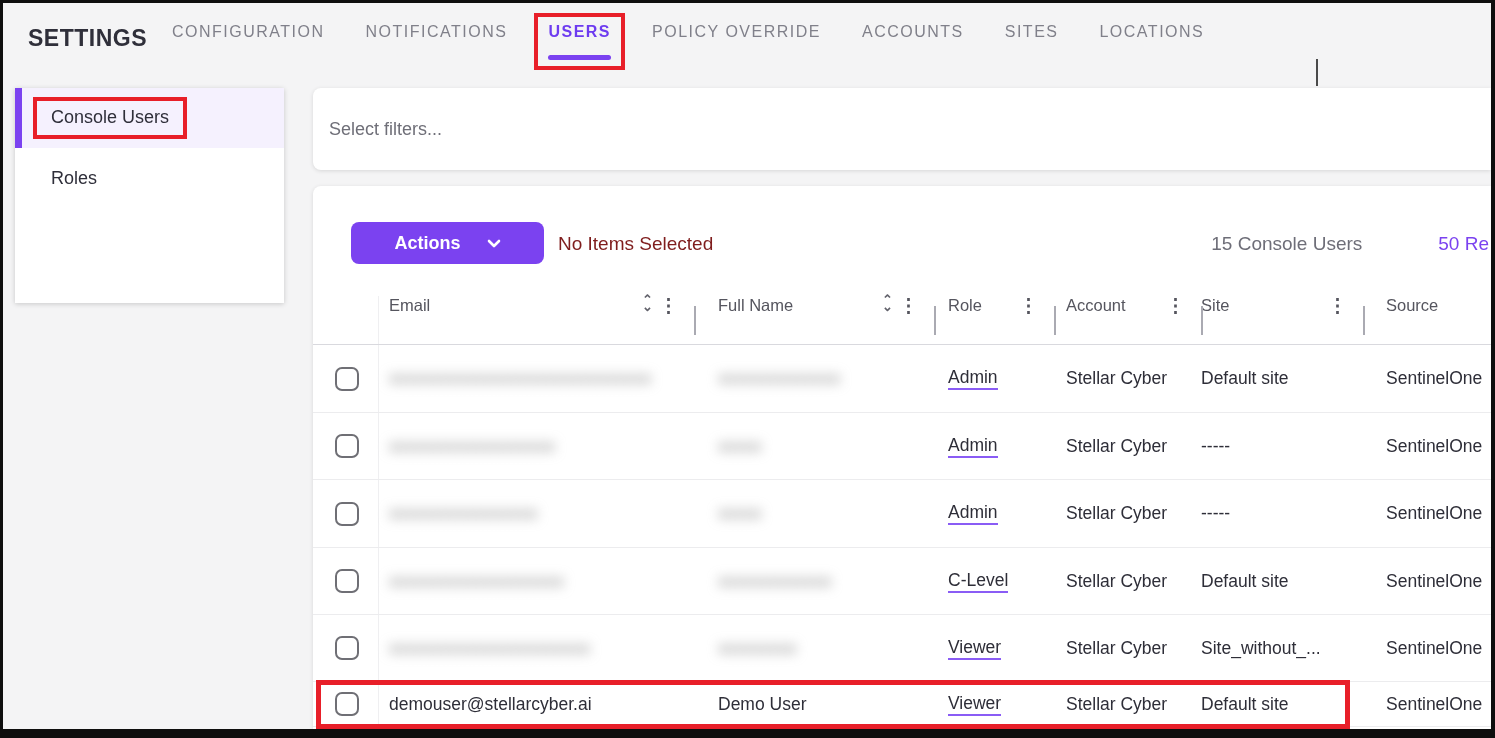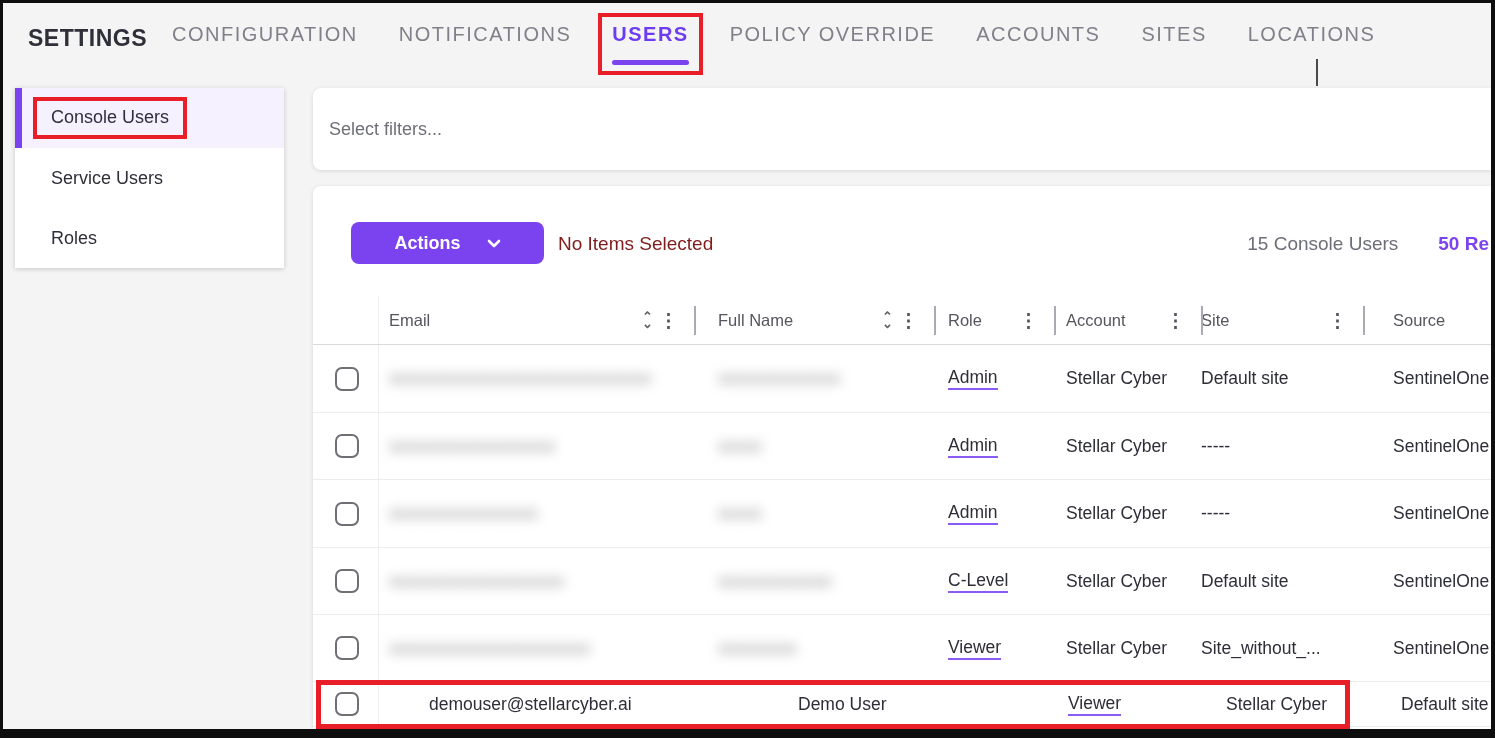--- a/index.html
+++ b/index.html
@@ -7,64 +7,64 @@
   .frame {
     position:relative; width:1495px; height:738px; background:#f4f4f5;
     border:3px solid #0e0e0e; border-right-width:4px; border-bottom-width:9px; overflow:hidden;
   }
   
   .topbar { position:absolute; left:0; top:0; width:100%; height:88px; background:#f4f4f5; }
   .app-title { position:absolute; left:25px; top:22px; font-size:23px; font-weight:bold; color:#2f2f3a; letter-spacing:.5px; }
   .top-nav { position:absolute; left:155px; top:10px; display:flex; gap:13px; align-items:flex-start; }
   .nav-item { display:flex; flex-direction:column; align-items:center; padding:6px 10px; border:4px solid transparent; cursor:pointer; }
   .nav-item.annotated { border-color:#e81f29; }
-  .nav-label { font-size:20px; letter-spacing:1.5px; color:#80808a; white-space:nowrap; }
+  .nav-label { font-size:16px; letter-spacing:1.5px; color:#80808a; white-space:nowrap; }
   .nav-item.active .nav-label { color:#6d3bf0; font-weight:bold; }
   .nav-underline { height:5px; width:100%; border-radius:3px; background:transparent; margin-top:14px; }
   .nav-item.active .nav-underline { background:#7b42f0; }
   .nav-tick { position:absolute; left:1313px; top:56px; width:2px; height:27px; background:#4a4a4a; }
   
-  .sidebar { position:absolute; left:12px; top:85px; width:269px; height:180px; background:#fff;
+  .sidebar { position:absolute; left:12px; top:85px; width:269px; height:215px; background:#fff;
              box-shadow:0 1px 5px rgba(0,0,0,.18); }
   .side-item { position:relative; height:60px; display:flex; align-items:center; padding-left:36px;
                font-size:18px; color:#2f2f3a; cursor:pointer; }
   .side-item.selected { background:#f5f1fe; padding-left:18px; }
   .side-item.selected::before { content:""; position:absolute; left:0; top:0; width:7px; height:100%; background:#7b42f0; }
   .redbox-label { display:inline-block; border:4px solid #e81f29; padding:6px 14px 7px 14px; }
   
   .filterbar { position:absolute; left:310px; top:85px; right:0; height:82px; background:#fff;
                border-radius:8px 0 0 8px; box-shadow:0 1px 4px rgba(0,0,0,.12); display:flex; align-items:center; }
   .filter-placeholder { font-size:18px; color:#6f6f78; padding-left:16px; }
   
   .tablecard { position:absolute; left:310px; top:183px; right:0; bottom:0; background:#fff;
                border-radius:8px 0 0 0; box-shadow:0 1px 4px rgba(0,0,0,.12); overflow:hidden; }
   .toolbar { position:relative; height:110px; }
   .actions-btn { position:absolute; left:38px; top:36px; width:193px; height:42px; background:#7b42f0; border:none;
                  border-radius:8px; color:#fff; font-size:18px; font-weight:bold; font-family:inherit;
                  display:flex; align-items:center; justify-content:center; gap:26px; cursor:pointer; }
   .selection-status { position:absolute; left:245px; top:47px; font-size:19px; color:#7f1d1d; }
   .toolbar-right { position:absolute; right:2px; top:47px; display:flex; gap:40px; align-items:center; white-space:nowrap; }
   .count-label { font-size:19px; color:#6e6e78; }
-  .perpage-label { font-size:19px; color:#7b42f0; font-weight:700; cursor:pointer; }
+  .perpage-label { font-size:19px; color:#7b42f0; font-weight:400; cursor:pointer;margin-left:36px; }
   
   .thead, .trow { display:grid; grid-template-columns:66px 315px 240px 120px 147px 162px 1fr; align-items:center; }
   .thead { height:49px; border-bottom:1px solid #d9d9de; }
-  .hcell { position:relative; height:100%; display:flex; align-items:center; font-size:16.5px; color:#55555e; }
+  .hcell { position:relative; height:100%; display:flex; align-items:flex-start; font-size:16.5px; color:#55555e; }
   .hcell .hlabel { white-space:nowrap; }
   .hdiv { position:absolute; left:0; top:10px; bottom:9px; width:2px; background:#aaaab2; }
   .sort-icon { display:flex; flex-direction:column; align-items:center; margin-left:auto; margin-right:6px;
                color:#62626b; font-size:13px; line-height:.55; cursor:pointer; font-weight:bold; }
   .kebab { margin-right:16px; color:#55555e; font-size:19px; font-weight:bold; cursor:pointer; line-height:1; }
   .hcell.no-sort .kebab { margin-left:auto; }
   .trow { position:relative; border-bottom:1px solid #ececee; }
   .tcell { font-size:17.5px; color:#2e2e38; white-space:nowrap; overflow:hidden; }
   .c-check { display:flex; align-items:center; height:100%; border-right:1px solid #efeff1; }
   .cb { width:24px; height:24px; margin-left:22px; border:2px solid #6f6f75; border-radius:7px; background:#fff; cursor:pointer; }
   .pad-email { padding-left:10px; } .pad-name { padding-left:24px; } .pad-role { padding-left:14px; }
-  .pad-account { padding-left:12px; } .pad-site { } .pad-source { padding-left:30px; }
+  .pad-account { padding-left:12px; } .pad-site { } .pad-source { padding-left:23px; }
   .role-link { display:inline-block; border-bottom:2px solid #8a5cf5; padding-bottom:0; cursor:pointer; }
   .blurred { filter:blur(6px); color:#8c8c8c; user-select:none; }
   .row-redbox { position:absolute; left:3px; top:-2px; width:1034px; height:49px; border:5px solid #e81f29; pointer-events:none; }
 </style>
 </head>
 <body>
 
 <div class="frame">
 
   <header class="topbar">
@@ -98,23 +98,20 @@
           <span class="nav-label">LOCATIONS</span>
           <span class="nav-underline"></span>
         </div>
       </nav>
     <div class="nav-tick"></div>
   </header>
 
   <aside class="sidebar">
       <div class="side-item selected">
         <span class="redbox-label">Console Users</span>
-      </div>
-      <div class="side-item">
-        <span>Service Users</span>
       </div>
       <div class="side-item">
         <span>Roles</span>
       </div>
     </aside>
 
   <section class="filterbar">
     <span class="filter-placeholder">Select filters...</span>
   </section>
 
@@ -220,21 +217,21 @@
           <div class="c-check">
             <div class="cb"></div>
           </div>
           <div class="tcell pad-email blurred">xxxxxxxxxxxxxxxxxxxxxxx</div>
           <div class="tcell pad-name blurred">xxxxxxxxx</div>
           <div class="tcell pad-role"><span class="role-link">Viewer</span></div>
           <div class="tcell pad-account">Stellar Cyber</div>
           <div class="tcell pad-site">Site_without_...</div>
           <div class="tcell pad-source">SentinelOne</div>
         </div>
-        <div class="trow" style="height: 45px; gap: 40px;">
+        <div class="trow" style="height: 45px;">
           <div class="c-check">
             <div class="cb"></div>
           </div>
           <div class="tcell pad-email">demouser@stellarcyber.ai</div>
           <div class="tcell pad-name">Demo User</div>
           <div class="tcell pad-role"><span class="role-link">Viewer</span></div>
           <div class="tcell pad-account">Stellar Cyber</div>
           <div class="tcell pad-site">Default site</div>
           <div class="tcell pad-source">SentinelOne</div>
           <div class="row-redbox"></div>

